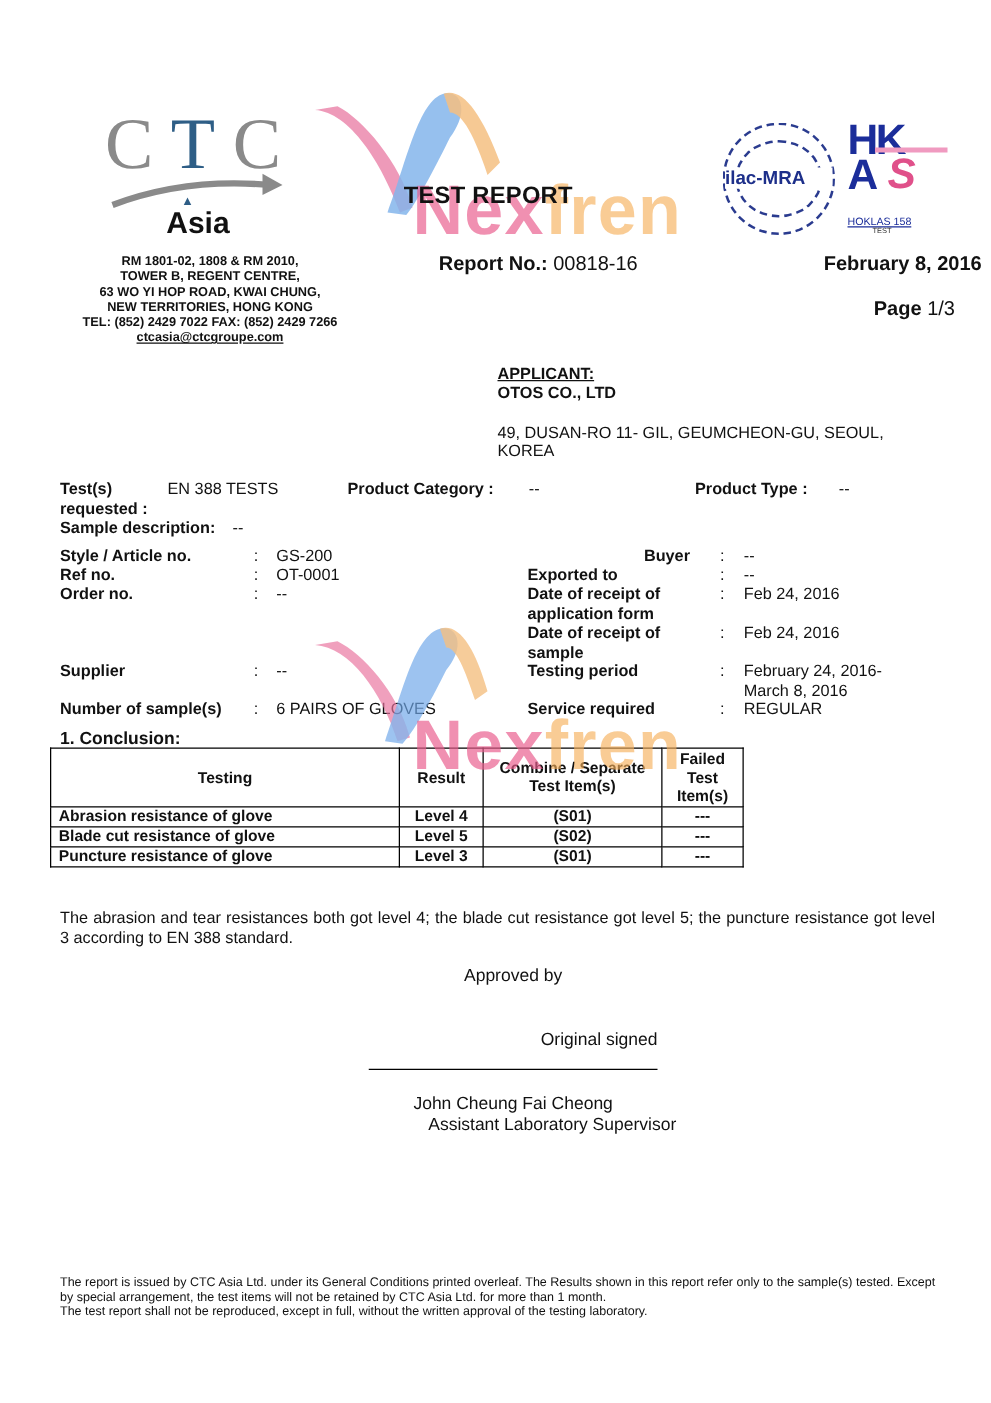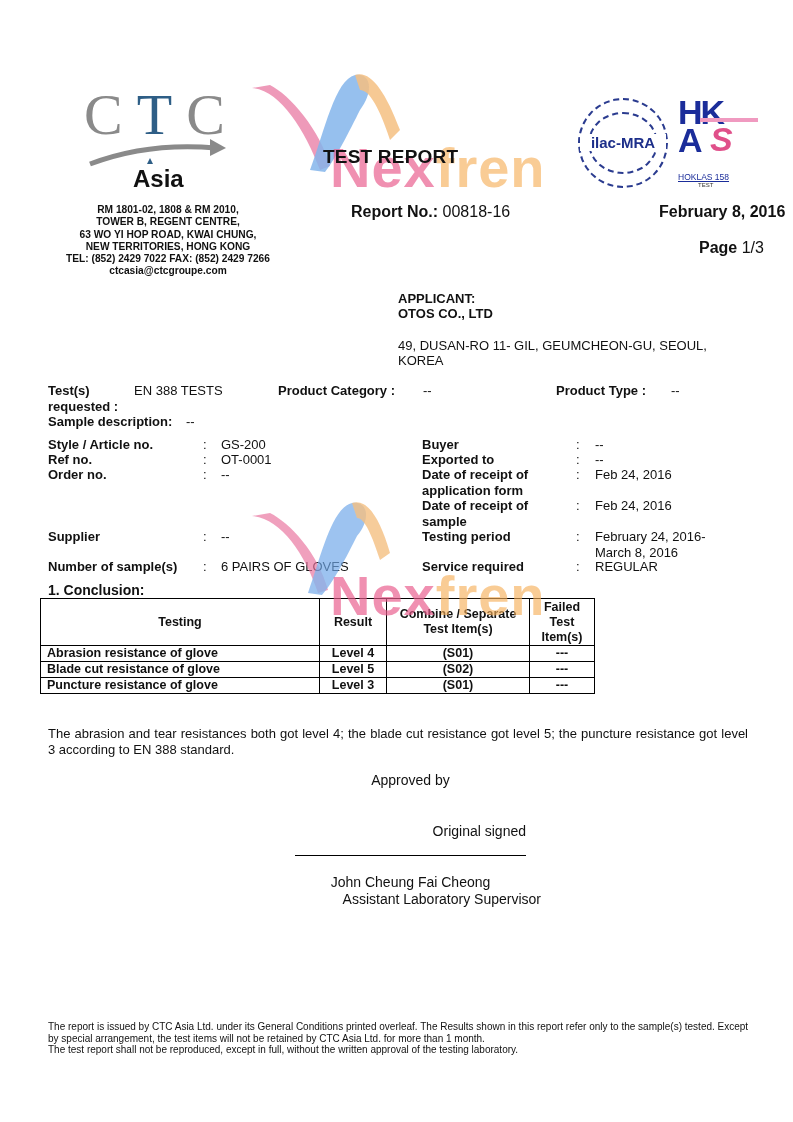--- a/index.html
+++ b/index.html
@@ -1,20 +1,20 @@
 <!DOCTYPE html>
 <html><head>
 <meta charset="utf-8">
 <style>
   html, body { margin: 0; padding: 0; background: #ffffff; }
   body { width: 793px; height: 1122px; position: relative; overflow: hidden;
          font-family: "Liberation Sans", sans-serif; color: #111; }
   .abs { position: absolute; }
   .b { font-weight: bold; }
-  .u { }
+  .u { text-decoration: underline; }
 
   
   .ctc-letters { left: 84px; top: 86px; font-family: "Liberation Serif", serif;
                  font-size: 58px; letter-spacing: 14px; color: #8a8a8a; line-height: 1; }
   .ctc-letters .t { color: #2e5e86; }
   .ctc-asia { left: 133px; top: 165px; font-size: 24px; font-weight: bold; color: #111; }
   .ctc-addr { left: 48px; top: 204px; width: 240px; text-align: center; font-size: 10.2px;
               font-weight: bold; line-height: 12.3px; }
 
   
@@ -73,21 +73,21 @@
 </div>
 
 <div class="abs title">TEST REPORT</div>
 <div class="abs report-no">
   <span class="b">Report No.:</span>
   <span>00818-16</span>
 </div>
 
 <div class="abs" style="left:578px;top:98px;width:90px;height:90px;border-radius:50%;border:2px dashed #2a3b8f;box-sizing:border-box;">
   <div style="position:absolute;left:8px;top:12px;width:70px;height:62px;border-radius:50%;border:2px dashed #2a3b8f;box-sizing:border-box;"></div>
-  <div style="position:absolute;left:0;top:34px;width:86px;text-align:center;font-weight:bold;font-size:15px;color:#1d2f8a;background:#fff;">ilac-MRA</div>
+  <div style="position:absolute;left:0;top:34px;width:86px;text-align:left;font-weight:bold;font-size:15px;color:#1d2f8a;background:#fff;">ilac-MRA</div>
 </div>
 <div class="abs" style="left:678px;top:98px;width:80px;height:90px;">
   <div style="position:absolute;left:0;top:0;font-size:34px;font-weight:900;color:#1b2d9a;line-height:28px;letter-spacing:-2px;">HK<br>A</div>
   <div style="position:absolute;left:32px;top:22px;font-size:34px;font-weight:bold;font-style:italic;color:#e0508a;">S</div>
   <div style="position:absolute;left:22px;top:20px;width:58px;height:4px;background:#f09ac0;"></div>
   <div style="position:absolute;left:0;top:74px;font-size:8.5px;color:#1b2d9a;text-decoration:underline;">HOKLAS 158</div>
   <div style="position:absolute;left:20px;top:84px;font-size:6px;color:#333;">TEST</div>
 </div>
 
 <div class="abs date">February 8, 2016</div>
@@ -123,21 +123,21 @@
 <div class="abs section" style="left:221px;top:467px;">--</div>
 
 <div class="abs section b" style="left:48px;top:529px;">Supplier</div>
 <div class="abs section" style="left:203px;top:529px;">:</div>
 <div class="abs section" style="left:221px;top:529px;">--</div>
 
 <div class="abs section b" style="left:48px;top:559px;">Number of sample(s)</div>
 <div class="abs section" style="left:203px;top:559px;">:</div>
 <div class="abs section" style="left:221px;top:559px;">6 PAIRS OF GLOVES</div>
 
-<div class="abs section b" style="left:422px;top:437px;width:130px;">Buyer</div>
+<div class="abs section b" style="left:422px;top:437px;width:130px;text-align:right;">Buyer</div>
 <div class="abs section" style="left:576px;top:437px;">:</div>
 <div class="abs section" style="left:595px;top:437px;">--</div>
 
 <div class="abs section b" style="left:422px;top:452px;width:130px;">Exported to</div>
 <div class="abs section" style="left:576px;top:452px;">:</div>
 <div class="abs section" style="left:595px;top:452px;">--</div>
 
 <div class="abs section b" style="left:422px;top:467px;width:125px;">Date of receipt of application form</div>
 <div class="abs section" style="left:576px;top:467px;">:</div>
 <div class="abs section" style="left:595px;top:467px;">Feb 24, 2016</div>

